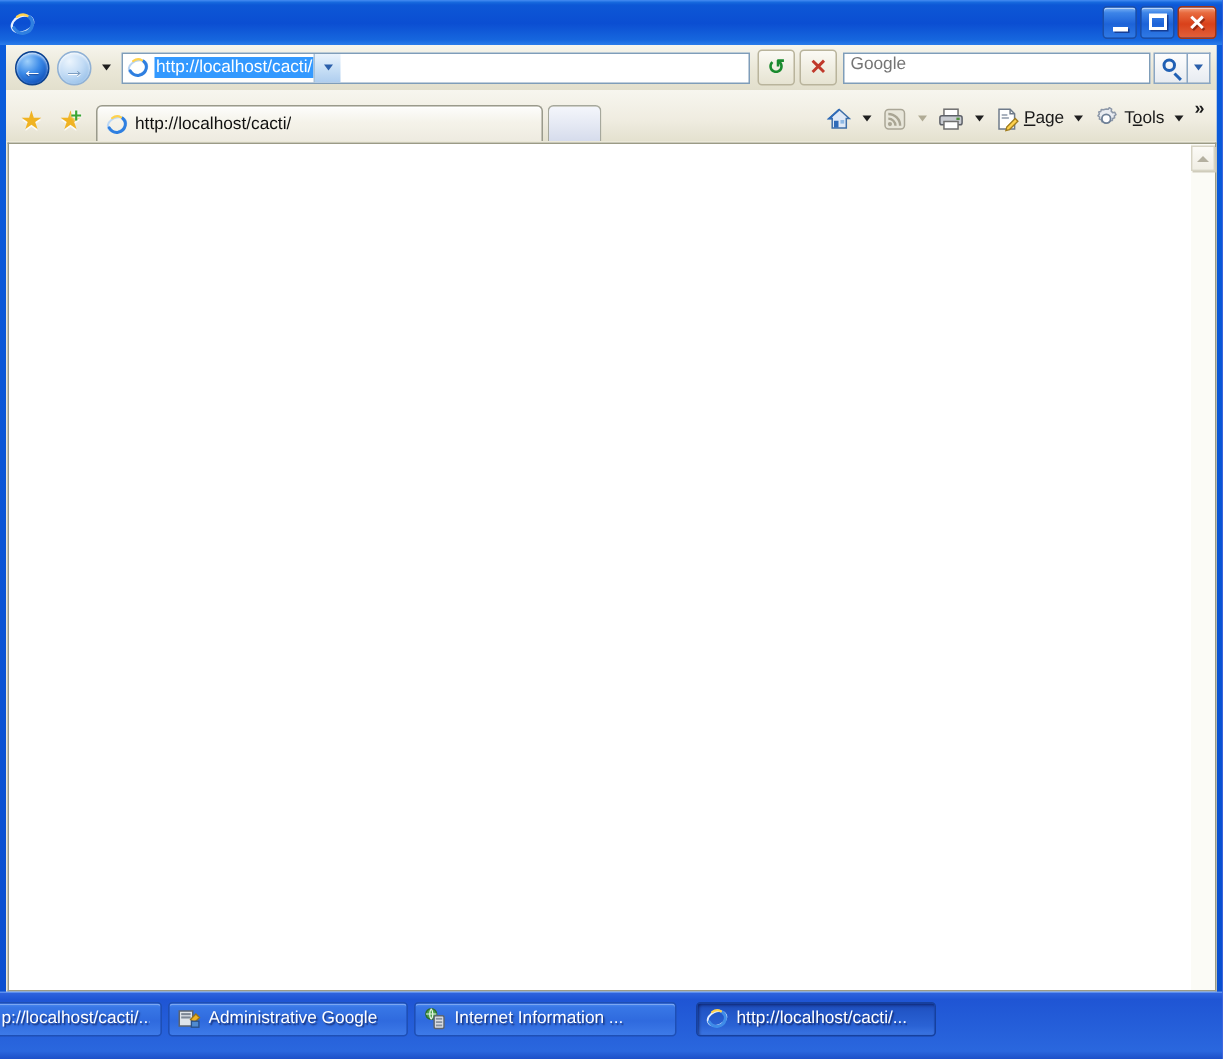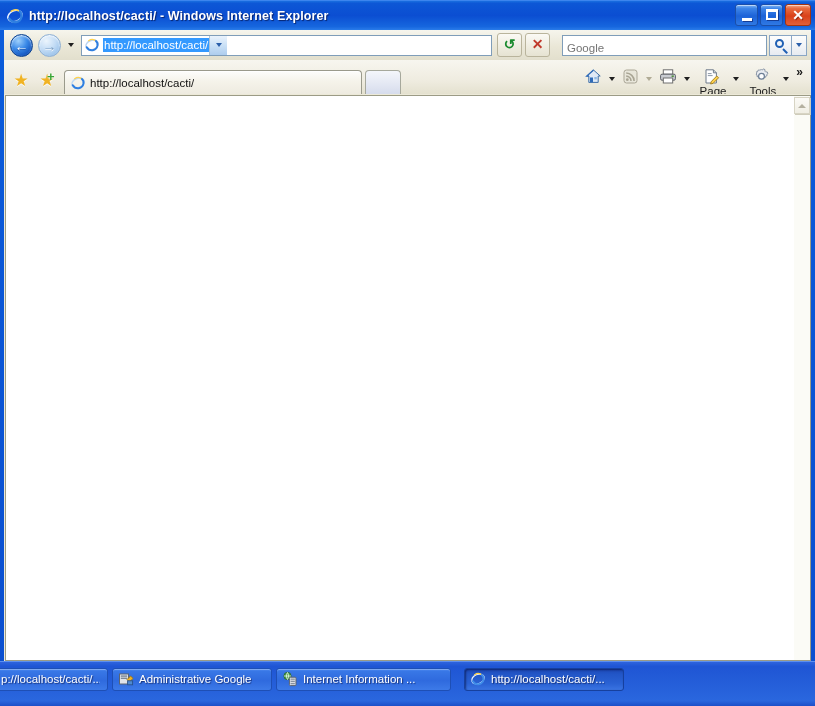--- a/index.html
+++ b/index.html
@@ -179,24 +179,24 @@
     text-align: center; line-height: 20px;
   }
   .stop-glyph {
     position: absolute; left: 0; right: 0; top: 0; bottom: 0;
     color: #c0392b; font-size: 14px; font-weight: bold;
     text-align: center; line-height: 20px;
   }
 
   .search-wrap {
     width: 205px; height: 21px; flex: none;
-    margin-left: 12px;
+    margin-left: 4px;
     background: #fff;
     border: 1px solid #7f9db9;
-    display: flex; align-items: flex-end;
+    display: flex; align-items: flex-start;
     box-sizing: border-box;
   }
   .search-input {
     flex: 1 1 auto;
     border: 0; outline: 0;
     font-family: "Liberation Sans", sans-serif;
     font-size: 11.5px;
     color: #8d8d8d;
     padding-left: 4px;
     background: transparent;
@@ -284,21 +284,20 @@
   .cmdbar {
     margin-left: auto;
     display: flex; align-items: center;
     height: 30px;
     padding-right: 2px;
   }
   .cmd {
     display: flex; align-items: center;
     height: 22px; padding: 0 2px;
     position: relative;
-    flex-direction: column;
   }
   .cmd-label {
     font-size: 11.5px; color: #1a1a1a;
     margin-left: 3px; white-space: nowrap;
   }
   .cmd-label u { text-decoration: underline; }
   .cmd-caret { margin: 0 4px 0 4px; position: relative; width: 8px; height: 20px; }
   .chev {
     font-size: 12px; font-weight: bold; color: #1a1a1a;
     line-height: 1; margin-left: 2px; margin-right: 2px;
@@ -392,21 +391,20 @@
   <div class="window">
 
     <div class="titlebar">
       <span class="title-ie-icon">
         <svg width="18" height="18" viewBox="0 0 18 18">
           <ellipse cx="9" cy="9" rx="7.4" ry="5.3" fill="none" stroke="#e8f0ff" stroke-width="1.5" transform="rotate(-22 9 9)"></ellipse>
           <path d="M3.2 11.6c1.6 2.6 4.2 3.9 6.9 3.4 2.9-.5 4.9-2.6 5.4-5.2.4-2.2-.4-4.3-2-5.6" fill="none" stroke="#2f7fe0" stroke-width="2.3" stroke-linecap="round"></path>
           <path d="M5.4 4.2C7.6 2.6 10.4 2.4 12.3 3.6" fill="none" stroke="#ffd24d" stroke-width="1.6" stroke-linecap="round"></path>
         </svg>
       </span>
-      <span class="title-text">http://localhost/cacti/ - Windows Internet Explorer</span>
 
       <div class="win-buttons">
         <div class="win-btn">
           <span class="glyph-min"></span>
         </div>
         <div class="win-btn">
           <span class="glyph-max"></span>
         </div>
         <div class="win-btn close">
           <span class="glyph-close">✕</span>

